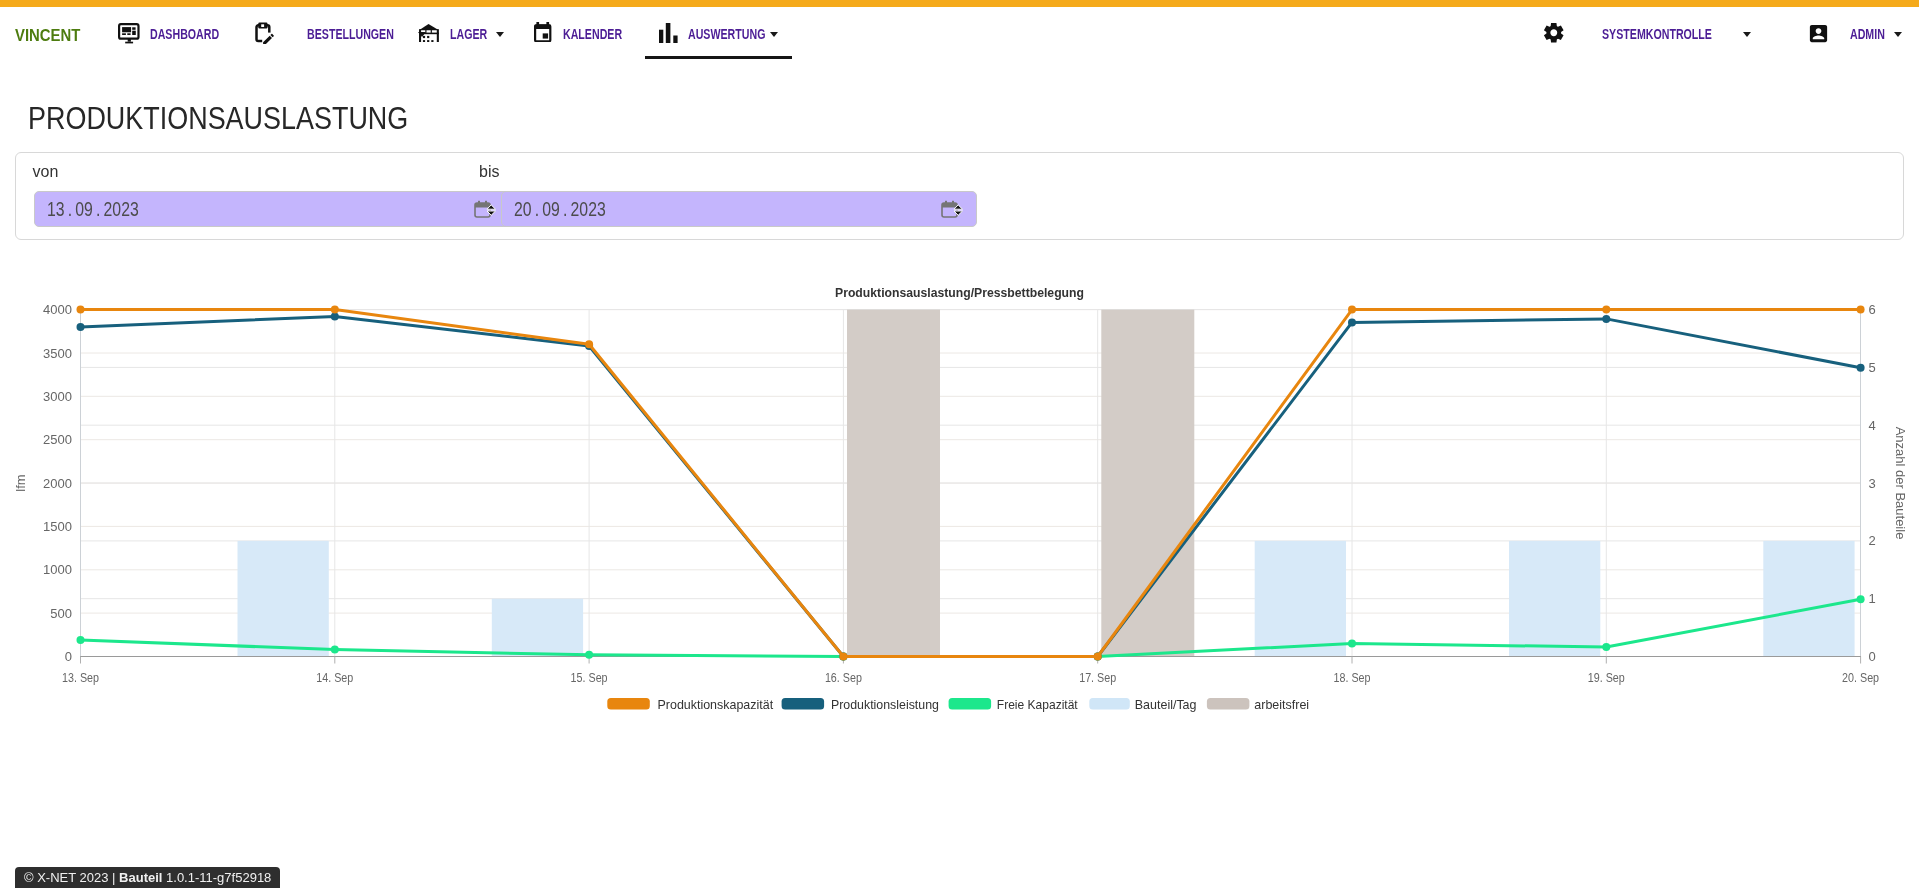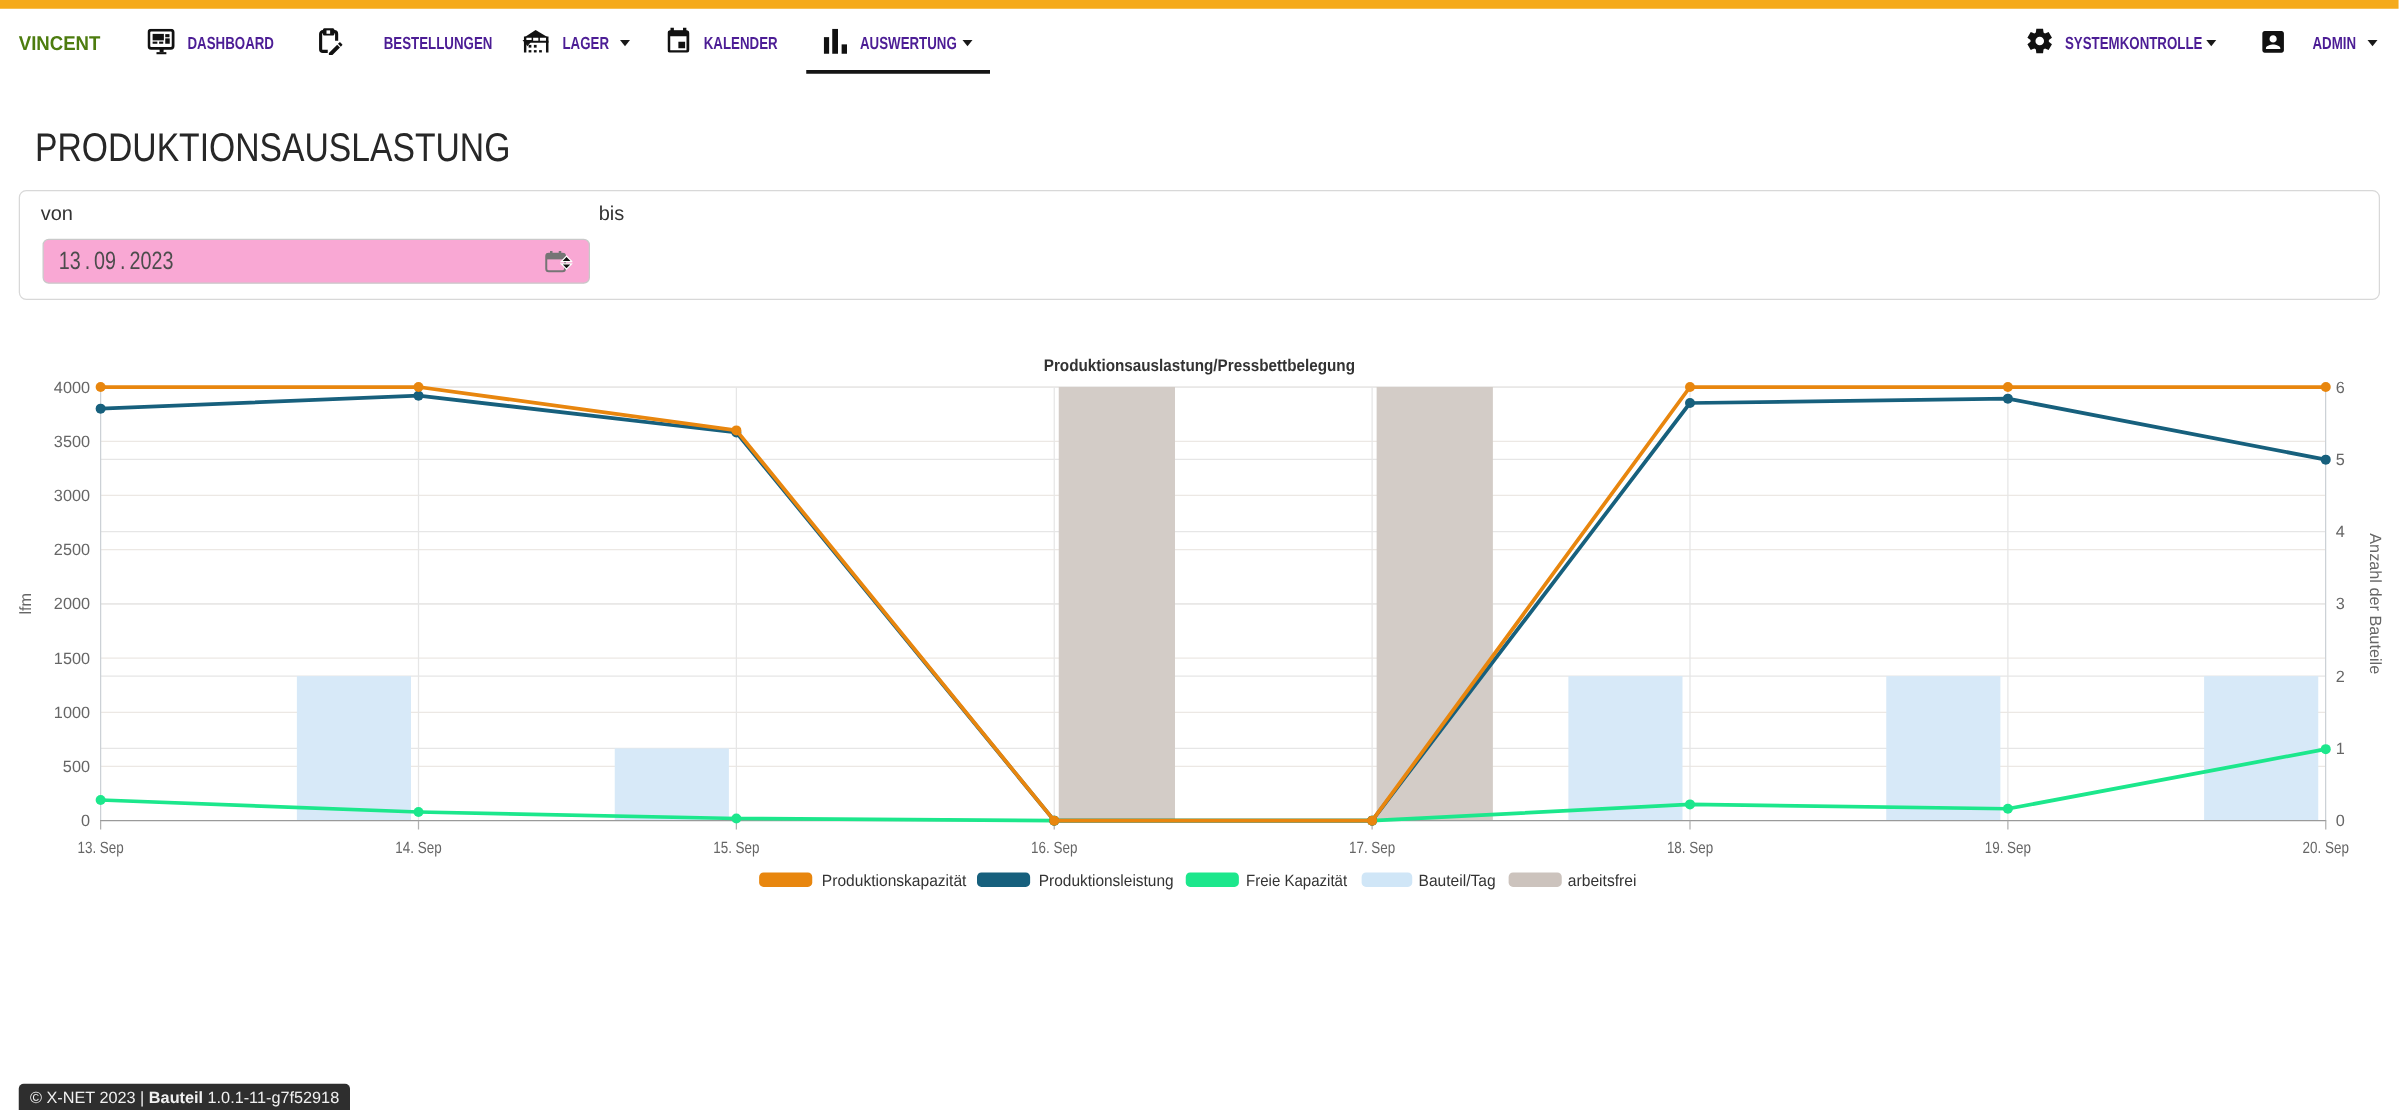--- a/index.html
+++ b/index.html
@@ -15,22 +15,22 @@
   .mi .t > span { display:inline-block; transform:scaleX(0.76); transform-origin:left center; }
   .caret { width:0; height:0; border-left:4.8px solid transparent; border-right:4.8px solid transparent;
     border-top:5.6px solid #191919; }
   .active-underline { position:absolute; left:645px; top:56px; width:147px; height:3px; background:#151515; }
   h1 { position:absolute; left:28px; top:100px; margin:0; font-size:32px; font-weight:400; color:#272727;
     white-space:nowrap; }
   h1 > span { display:inline-block; transform:scaleX(0.842); transform-origin:left center; }
   .card { position:absolute; left:15px; top:152px; width:1889px; height:88px; background:#fff;
     border:1px solid #d8d8d8; border-radius:6px;text-decoration:underline; }
   .flabel { position:absolute; top:10px; font-size:16px; color:#333; }
-  .finput { position:absolute; top:38px; width:438px; height:36px; border:1px solid #c9c9c9;
-    border-radius:5px; background:#f9a8d4; }
+  .finput { position:absolute; top:38px; width:476px; height:36px; border:1px solid #c9c9c9;
+    border-radius:5px; background:#c4b5fd; }
   .finput .dtxt { position:absolute; left:12px; top:6px; font-size:20px; color:#4c4c4c; white-space:nowrap; }
   .finput .dtxt > span { display:inline-block; transform:scaleX(0.79); transform-origin:left center; }
   .finput svg.cal { position:absolute; right:13px; top:8px; }
   .footer { position:absolute; left:15px; top:867px; height:21px; background:#2e2e2e;
     border-radius:4px 4px 0 0; color:#f0f0f0; font-size:13px; line-height:21px; padding:0 9px;
     white-space:nowrap; }
 </style>
 </head>
 <body>
 <div class="topbar"></div>
@@ -98,21 +98,21 @@
   <svg width="18.6" height="20.4" viewBox="0 0 18.6 20.4" fill="#111" style="margin-top:-2.6px;">
     <rect x="0" y="6.7" width="4.3" height="13.7"></rect>
     <rect x="6.8" y="0" width="4.6" height="20.4"></rect>
     <rect x="14.3" y="12.5" width="4.3" height="7.9"></rect>
   </svg>
   <span class="t" style="margin-left:10px; width:77px;"><span>AUSWERTUNG</span></span>
   <span class="caret" style="margin-left:5px;"></span>
 </div>
 <div class="active-underline"></div>
 
-<div class="mi" style="left:1620px;">
+<div class="mi" style="left:1542px;gap:28px;">
   <svg width="23.5" height="23.5" viewBox="0 0 24 24" fill="#111" style="margin-top:-3px;">
     <path d="M9.25 22l-.4-3.2q-.325-.125-.612-.3-.288-.175-.563-.375L4.7 19.375l-2.75-4.75 2.575-1.95Q4.5 12.5 4.5 12.337v-.675q0-.162.025-.337L1.95 9.375l2.75-4.75 2.975 1.25q.275-.2.575-.375.3-.175.6-.3l.4-3.2h5.5l.4 3.2q.325.125.613.3.287.175.562.375l2.975-1.25 2.75 4.75-2.575 1.95q.025.175.025.338v.674q0 .163-.05.338l2.575 1.95-2.75 4.75-2.95-1.25q-.275.2-.575.375-.3.175-.6.3l-.4 3.2Zm2.8-6.5q1.45 0 2.475-1.025Q15.55 13.45 15.55 12q0-1.45-1.025-2.475Q13.5 8.5 12.05 8.5q-1.475 0-2.488 1.025Q8.55 10.55 8.55 12q0 1.45 1.012 2.475Q10.575 15.5 12.05 15.5Z"></path>
   </svg>
   <span class="t" style="margin-left:8px; width:108px;"><span>SYSTEMKONTROLLE</span></span>
   <span class="caret" style="margin-left:5px;"></span>
 </div>
 
 <div class="mi" style="left:1807px;">
   <svg width="23" height="23" viewBox="0 0 24 24" fill="#111" style="margin-top:-2px;">
     <path fill-rule="evenodd" d="M19 3H5c-1.1 0-2 .9-2 2v14c0 1.1.9 2 2 2h14c1.1 0 2-.9 2-2V5c0-1.1-.9-2-2-2zm-7 3.5c1.66 0 3 1.34 3 3s-1.34 3-3 3-3-1.34-3-3 1.34-3 3-3zm6 11.5H6v-.8c0-2 4-3.1 6-3.1s6 1.1 6 3.1v.8z"></path>
@@ -130,20 +130,31 @@
     <svg class="cal" width="22" height="20" viewBox="0 0 22 20">
       <rect x="1" y="3" width="15" height="14" rx="2" fill="none" stroke="#757575" stroke-width="1.6"></rect>
       <rect x="1" y="3" width="15" height="4.5" fill="#757575"></rect>
       <rect x="4" y="0.8" width="2" height="4" fill="#757575"></rect>
       <rect x="11" y="0.8" width="2" height="4" fill="#757575"></rect>
       <path d="M13 9.2 L21.5 9.2 L17.2 4.9 Z" fill="#111" stroke="#fff" stroke-width="1"></path>
       <path d="M13 11 L21.5 11 L17.2 15.3 Z" fill="#111" stroke="#fff" stroke-width="1"></path>
     </svg>
   </div>
   <span class="flabel" style="left:463px;">bis</span>
+  <div class="finput" style="left:485px;">
+    <span class="dtxt"><span>20 . 09 . 2023</span></span>
+    <svg class="cal" width="22" height="20" viewBox="0 0 22 20">
+      <rect x="1" y="3" width="15" height="14" rx="2" fill="none" stroke="#757575" stroke-width="1.6"></rect>
+      <rect x="1" y="3" width="15" height="4.5" fill="#757575"></rect>
+      <rect x="4" y="0.8" width="2" height="4" fill="#757575"></rect>
+      <rect x="11" y="0.8" width="2" height="4" fill="#757575"></rect>
+      <path d="M13 9.2 L21.5 9.2 L17.2 4.9 Z" fill="#111" stroke="#fff" stroke-width="1"></path>
+      <path d="M13 11 L21.5 11 L17.2 15.3 Z" fill="#111" stroke="#fff" stroke-width="1"></path>
+    </svg>
+  </div>
 </div>
 
 <svg id="chart" width="1919" height="460" viewBox="0 270 1919 460" style="position:absolute; left:0; top:270px;">
 <line x1="80.5" x2="1860.5" y1="613.1" y2="613.1" stroke="#ece8e4" stroke-width="1"></line>
 <line x1="80.5" x2="1860.5" y1="569.8" y2="569.8" stroke="#ece8e4" stroke-width="1"></line>
 <line x1="80.5" x2="1860.5" y1="526.4" y2="526.4" stroke="#ece8e4" stroke-width="1"></line>
 <line x1="80.5" x2="1860.5" y1="483.1" y2="483.1" stroke="#ece8e4" stroke-width="1"></line>
 <line x1="80.5" x2="1860.5" y1="439.7" y2="439.7" stroke="#ece8e4" stroke-width="1"></line>
 <line x1="80.5" x2="1860.5" y1="396.3" y2="396.3" stroke="#ece8e4" stroke-width="1"></line>
 <line x1="80.5" x2="1860.5" y1="353.0" y2="353.0" stroke="#ece8e4" stroke-width="1"></line>

